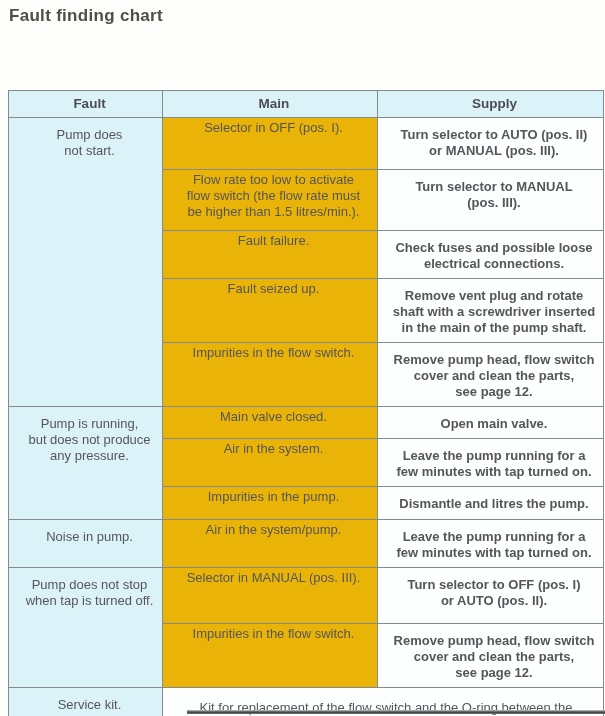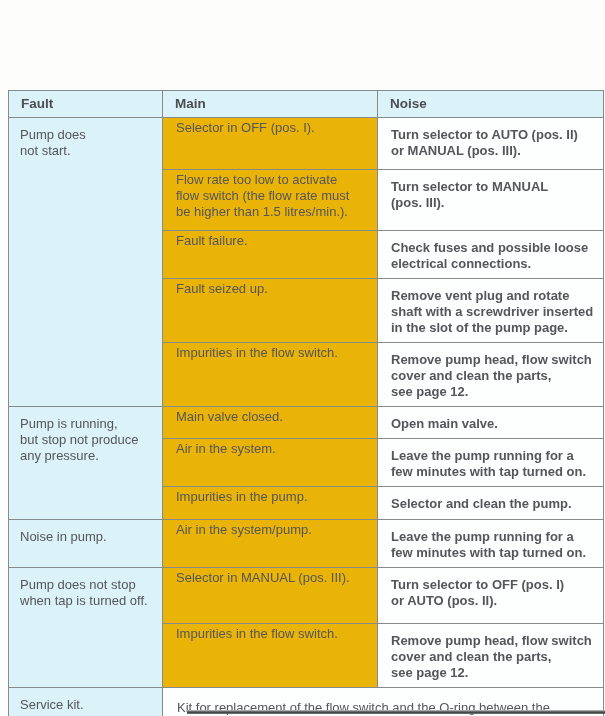--- a/index.html
+++ b/index.html
@@ -20,21 +20,21 @@
     width:595px; table-layout:fixed; border-collapse:collapse;
   }
   col.c1 { width:154px; }
   col.c2 { width:215px; }
   col.c3 { width:226px; }
 
   th, td {
     border:1px solid #858a8b;
     font-size:13px; line-height:16px; color:#54565a;
     vertical-align:top; white-space:pre-line;
-    text-align:left; font-weight:normal;margin-left:16px;
+    text-align:center; font-weight:normal;margin-left:16px;
   }
   thead tr { height:27px; }
   th {
     background:#dbf2f8; vertical-align:middle;
     font-weight:bold; color:#4b4d51; font-size:13.5px;
     padding:0 4px 0 12px; white-space:nowrap;
   }
   td.fault  { background:#dbf2f8; padding:9px 3px 6px 11px; }
   td.cause  { background:#eab308; padding:2px 6px 6px 13px; }
   td.remedy { background:#fdfefe; padding:9px 6px 6px 13px;font-weight:bold; }
@@ -44,32 +44,33 @@
   .scan-edge {
     position:absolute; left:187px; top:710px; width:418px; height:4px;
     background:linear-gradient(to bottom, #c9cacb, #3a3c3d 55%, #787a7b);
   }
 </style>
 </head>
 <body>
 
 <div class="page">
 
+  <h1 class="title">Fault finding chart</h1>
 
   <table class="ff">
     <colgroup>
         <col class="c1">
         <col class="c2">
         <col class="c3">
       </colgroup>
     <thead>
       <tr>
         <th>Fault</th>
         <th>Main</th>
-        <th>Noise</th>
+        <th>Supply</th>
       </tr>
     </thead>
     <tbody>
 
       <tr style="height:52px">
         <td class="fault" rowspan="5">Pump does
 not start.</td>
         <td class="cause">Selector in OFF (pos. I).</td>
         <td class="remedy">Turn selector to AUTO (pos. II)
 or MANUAL (pos. III).</td>
@@ -83,44 +84,44 @@
       </tr>
       <tr style="height:48px">
         <td class="cause">Fault failure.</td>
         <td class="remedy">Check fuses and possible loose
 electrical connections.</td>
       </tr>
       <tr style="height:61px">
         <td class="cause">Fault seized up.</td>
         <td class="remedy">Remove vent plug and rotate
 shaft with a screwdriver inserted
-in the slot of the pump page.</td>
+in the main of the pump shaft.</td>
       </tr>
       <tr style="height:55px">
         <td class="cause">Impurities in the flow switch.</td>
         <td class="remedy">Remove pump head, flow switch
 cover and clean the parts,
 see page 12.</td>
       </tr>
 
       <tr style="height:32px">
         <td class="fault" rowspan="3">Pump is running,
-but stop not produce
+but does not produce
 any pressure.</td>
         <td class="cause">Main valve closed.</td>
         <td class="remedy">Open main valve.</td>
       </tr>
       <tr style="height:45px">
         <td class="cause">Air in the system.</td>
         <td class="remedy">Leave the pump running for a
 few minutes with tap turned on.</td>
       </tr>
       <tr style="height:33px">
         <td class="cause">Impurities in the pump.</td>
-        <td class="remedy">Selector and clean the pump.</td>
+        <td class="remedy">Dismantle and litres the pump.</td>
       </tr>
 
       <tr style="height:42px">
         <td class="fault">Noise in pump.</td>
         <td class="cause">Air in the system/pump.</td>
         <td class="remedy">Leave the pump running for a
 few minutes with tap turned on.</td>
       </tr>
 
       <tr style="height:56px">

